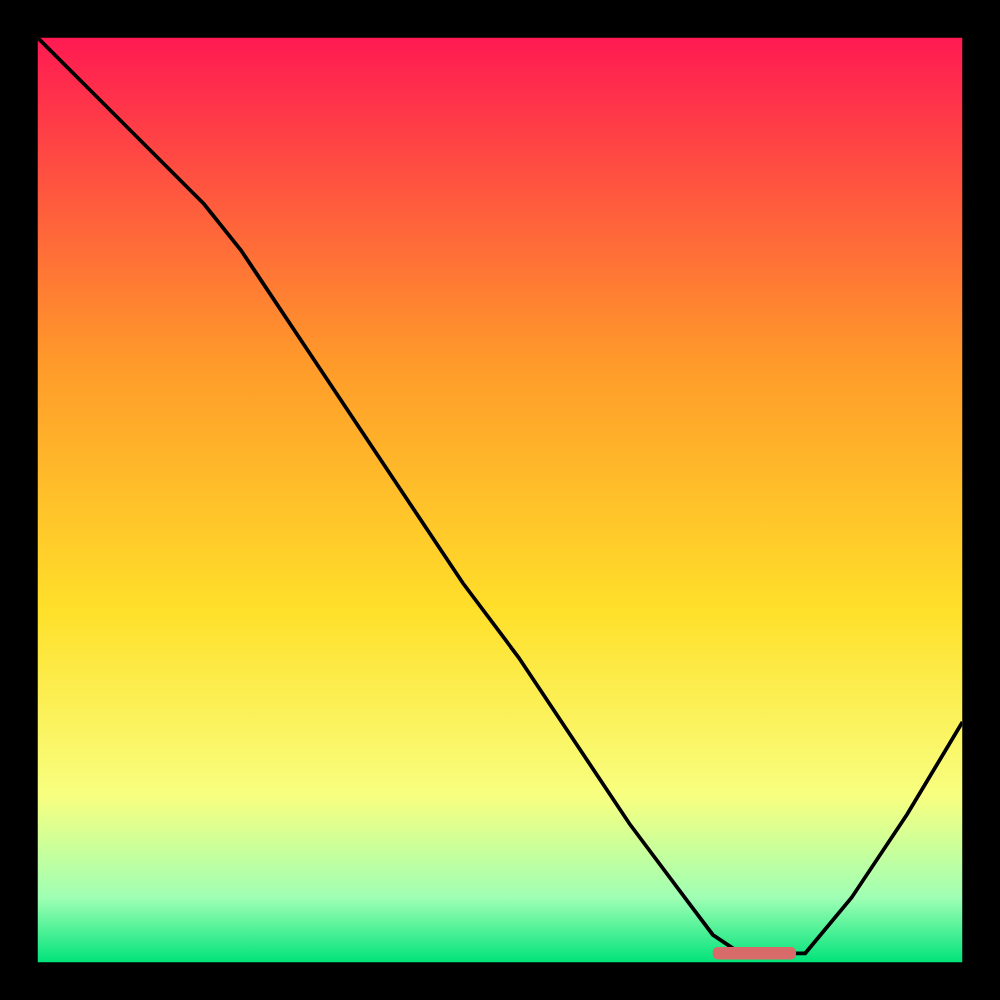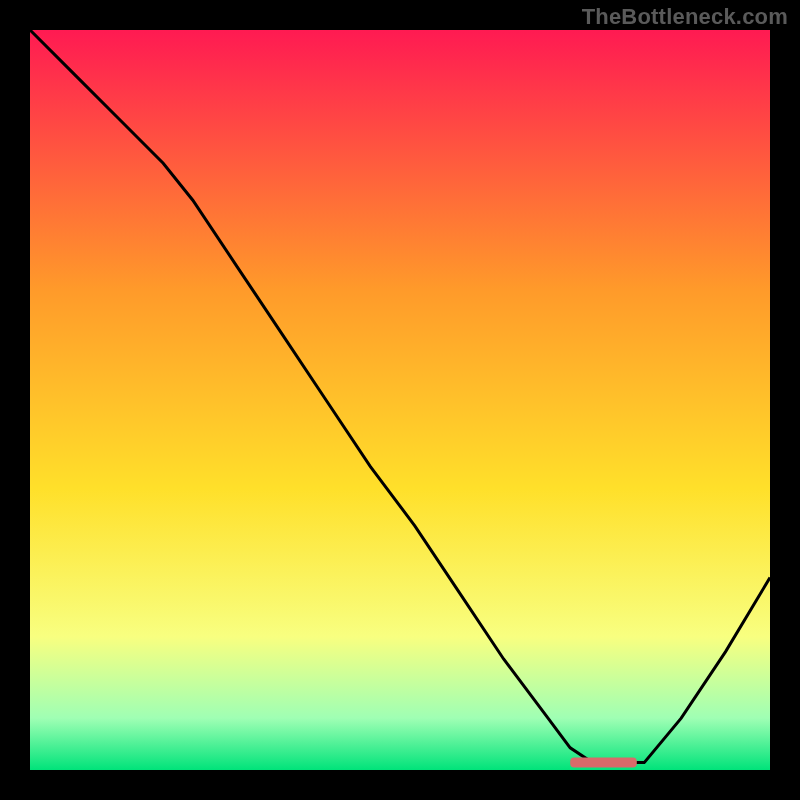--- a/index.html
+++ b/index.html
@@ -32,21 +32,20 @@
     top: 30px;
     width: 740px;
     height: 740px;
   }
   svg { display: block; }
 </style>
 </head>
 <body>
 
 <div class="outer">
-  <div class="watermark">TheBottleneck.com</div>
 
   <div class="plot">
     <svg id="chart-svg" width="740" height="740" viewBox="0 0 740 740">
       <defs>
         <linearGradient id="bg-grad" x1="0" y1="0" x2="0" y2="1">
             <stop offset="0.0%" stop-color="#ff1a52"></stop>
             <stop offset="35.0%" stop-color="#ff9a2a"></stop>
             <stop offset="62.0%" stop-color="#ffe02a"></stop>
             <stop offset="82.0%" stop-color="#f8ff80"></stop>
             <stop offset="93.0%" stop-color="#9fffb4"></stop>

